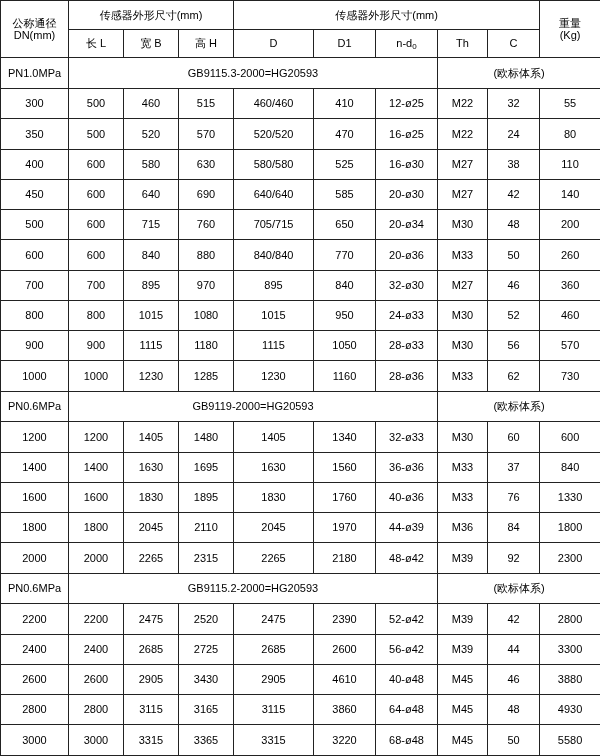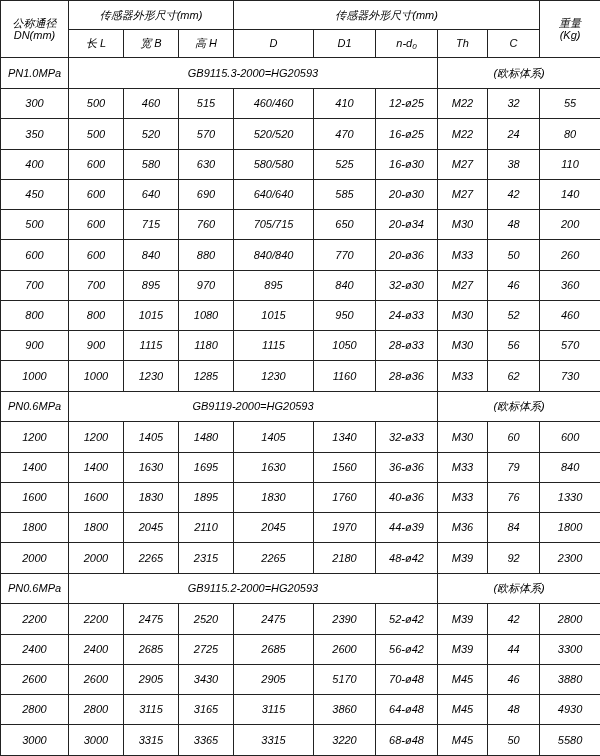--- a/index.html
+++ b/index.html
@@ -12,21 +12,20 @@
     height: 756px;
     font-family: "Liberation Sans", sans-serif;
     color: #000;
     -webkit-font-smoothing: antialiased;
   }
   #spec-table {
     border-collapse: collapse;
     table-layout: fixed;
     width: 600px;
     height: 756px;
-    font-style: italic;
   }
   #spec-table td, #spec-table th {
     border: 1px solid #222;
     text-align: center;
     vertical-align: middle;
     font-weight: normal;
     font-size: 11px;
     padding: 0;
     line-height: 1.15;
   }
@@ -258,21 +257,21 @@
       </tr>
       <tr class="data-row">
         <td>1400</td>
         <td>1400</td>
         <td>1630</td>
         <td>1695</td>
         <td>1630</td>
         <td>1560</td>
         <td>36-ø36</td>
         <td>M33</td>
-        <td>79</td>
+        <td>37</td>
         <td>840</td>
       </tr>
       <tr class="data-row">
         <td>1600</td>
         <td>1600</td>
         <td>1830</td>
         <td>1895</td>
         <td>1830</td>
         <td>1760</td>
         <td>40-ø36</td>
@@ -332,22 +331,22 @@
         <td>M39</td>
         <td>44</td>
         <td>3300</td>
       </tr>
       <tr class="data-row">
         <td>2600</td>
         <td>2600</td>
         <td>2905</td>
         <td>3430</td>
         <td>2905</td>
-        <td>5170</td>
-        <td>70-ø48</td>
+        <td>4610</td>
+        <td>40-ø48</td>
         <td>M45</td>
         <td>46</td>
         <td>3880</td>
       </tr>
       <tr class="data-row">
         <td>2800</td>
         <td>2800</td>
         <td>3115</td>
         <td>3165</td>
         <td>3115</td>

